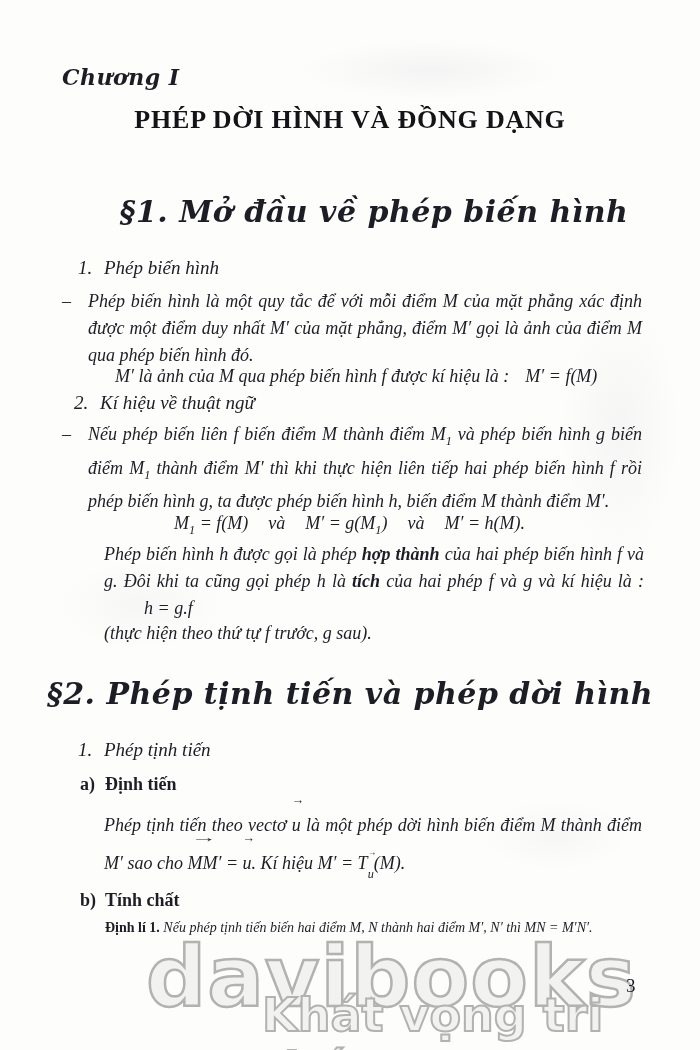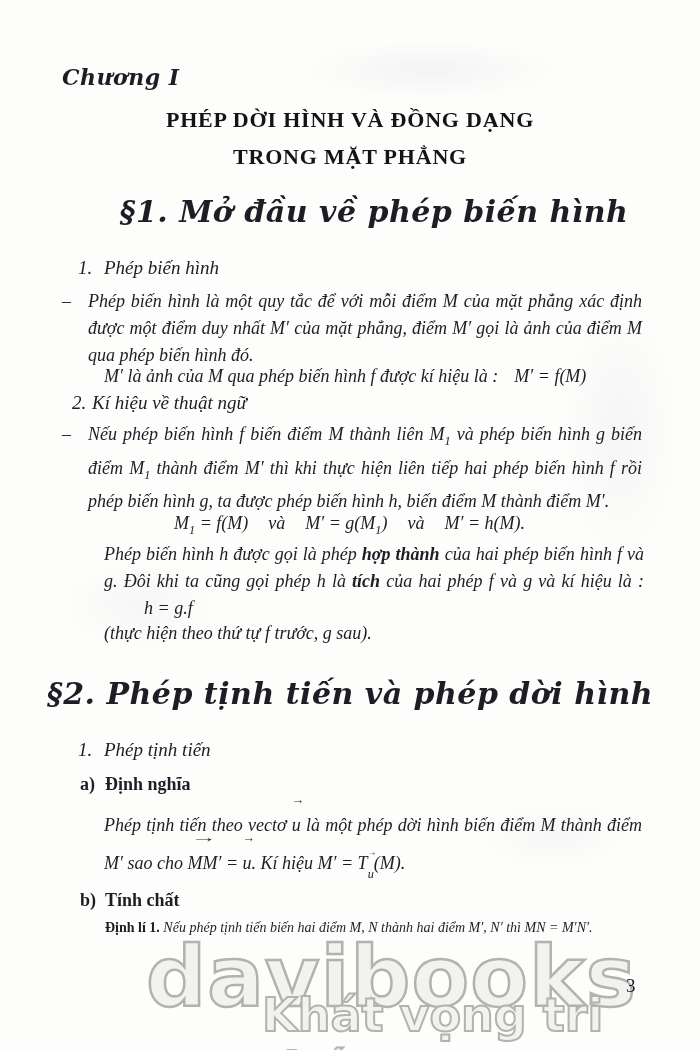--- a/index.html
+++ b/index.html
@@ -11,21 +11,21 @@
   }
   
   .smudge{position:absolute;border-radius:50%;pointer-events:none;}
   .s1{left:300px;top:40px;width:260px;height:60px;background:radial-gradient(ellipse,rgba(120,120,130,.07),rgba(0,0,0,0) 70%);}
   .s2{left:60px;top:560px;width:160px;height:90px;background:radial-gradient(ellipse,rgba(120,120,130,.05),rgba(0,0,0,0) 70%);}
   .s3{left:560px;top:300px;width:120px;height:260px;background:radial-gradient(ellipse,rgba(120,120,130,.06),rgba(0,0,0,0) 70%);}
   .s4{left:480px;top:800px;width:150px;height:70px;background:radial-gradient(ellipse,rgba(120,120,130,.05),rgba(0,0,0,0) 70%);}
 
   .abs{position:absolute;}
   .chapter{left:62px;top:64px;font-family:"DejaVu Serif",serif;font-size:22px;font-weight:bold;font-style:italic;letter-spacing:.5px;}
-  .book-title{left:0;top:101px;width:700px;text-align:center;font-size:22px;font-weight:bold;line-height:37px;letter-spacing:.8px;color:#141418;}
+  .book-title{left:0;top:101px;width:700px;text-align:center;font-size:26px;font-weight:bold;line-height:37px;letter-spacing:.8px;color:#141418;}
   .script-head{left:0;width:700px;text-align:center;font-family:"DejaVu Serif",serif;font-style:italic;font-weight:bold;font-size:30px;letter-spacing:.5px;}
   .sh1{top:194px;padding-left:24px;}
   .sh2{top:676px;}
 
   .num-head{font-size:19px;font-weight:normal;font-style:italic;}
   .num-head .no{display:inline-block;width:26px;}
   .body-par{font-size:18px;font-style:italic;line-height:27px;text-align:justify;}
   .dash{position:absolute;left:-26px;font-style:normal;}
   b.ib{font-weight:bold;}
 
@@ -56,43 +56,42 @@
 <body>
 
 <div class="smudge s1"></div>
 <div class="smudge s2"></div>
 <div class="smudge s3"></div>
 <div class="smudge s4"></div>
 
 <div class="abs chapter">Chương I</div>
 <div class="abs book-title">
   <div>PHÉP DỜI HÌNH VÀ ĐỒNG DẠNG</div>
-  <div>TRONG MẶT PHẲNG</div>
 </div>
 
 <div class="abs script-head sh1">§1. Mở đầu về phép biến hình</div>
 
 <div class="abs num-head" style="left:78px;top:257px;">
   <span class="no">1.</span><span>Phép biến hình</span>
 </div>
 
 <div class="abs body-par" style="left:88px;top:288px;width:554px;">
   <span class="dash">–</span><span>Phép biến hình là một quy tắc để với mỗi điểm M của mặt phẳng xác định được một điểm duy nhất M′ của mặt phẳng, điểm M′ gọi là ảnh của điểm M qua phép biến hình đó.</span>
 </div>
 
-<div class="abs body-par" style="left:104px;top:363px;width:540px;font-family:Liberation Serif, serif;">
+<div class="abs body-par" style="left:115px;top:363px;width:540px;font-family:Liberation Serif, serif;">
   <span>M′ là ảnh của M qua phép biến hình f được kí hiệu là :</span><span class="sgap"></span><span>M′ = f(M)</span>
 </div>
 
-<div class="abs num-head" style="left:66px;top:392px;text-align:center;">
+<div class="abs num-head" style="left:74px;top:392px;">
   <span class="no">2.</span><span>Kí hiệu về thuật ngữ</span>
 </div>
 
 <div class="abs body-par" style="left:88px;top:421px;width:554px;">
-  <span class="dash">–</span><span>Nếu phép biến hình f biến điểm M thành liên M</span><sub>1</sub><span> và phép biến hình g biến điểm M</span><sub>1</sub><span> thành điểm M′ thì khi thực hiện liên tiếp hai phép biến hình f rồi phép biến hình g, ta được phép biến hình h, biến điểm M thành điểm M′.</span>
+  <span class="dash">–</span><span>Nếu phép biến liên f biến điểm M thành điểm M</span><sub>1</sub><span> và phép biến hình g biến điểm M</span><sub>1</sub><span> thành điểm M′ thì khi thực hiện liên tiếp hai phép biến hình f rồi phép biến hình g, ta được phép biến hình h, biến điểm M thành điểm M′.</span>
 </div>
 
 <div class="abs formula" style="left:174px;top:513px;">
   <span>M</span><sub>1</sub><span> = f(M)</span><span class="gapword">và</span><span>M′ = g(M</span><sub>1</sub><span>)</span><span class="gapword">và</span><span>M′ = h(M).</span>
 </div>
 
 <div class="abs body-par" style="left:104px;top:541px;width:540px;">
   <span>Phép biến hình h được gọi là phép </span><b class="ib">hợp thành</b><span> của hai phép biến hình f và g. Đôi khi ta cũng gọi phép h là </span><b class="ib">tích</b><span> của hai phép f và g và kí hiệu là :</span><span class="hgap"></span><span>h = g.f</span>
 </div>
 
@@ -100,21 +99,21 @@
   <span>(thực hiện theo thứ tự f trước, g sau).</span>
 </div>
 
 <div class="abs script-head sh2">§2. Phép tịnh tiến và phép dời hình</div>
 
 <div class="abs num-head" style="left:78px;top:739px;">
   <span class="no">1.</span><span>Phép tịnh tiến</span>
 </div>
 
 <div class="abs letter-head" style="left:80px;top:774px;">
-  <span class="no">a)</span><span>Định nghĩa</span>
+  <span class="no">a)</span><span>Định tiến</span>
 </div>
 
 <div class="abs body-par" style="left:104px;top:806px;width:538px;line-height:38px;">
   <span>Phép tịnh tiến theo vectơ </span><span class="vec" data-arrow="→">u</span><span> là một phép dời hình biến điểm M thành điểm M′ sao cho </span><span class="vec wide" data-arrow="→">MM′</span><span> = </span><span class="vec" data-arrow="→">u</span><span>. Kí hiệu  M′ = </span><span>T</span><sub class="t-sub"><span class="vec" data-arrow="→">u</span></sub><span>(M).</span>
 </div>
 
 <div class="abs letter-head" style="left:80px;top:890px;">
   <span class="no">b)</span><span>Tính chất</span>
 </div>
 

